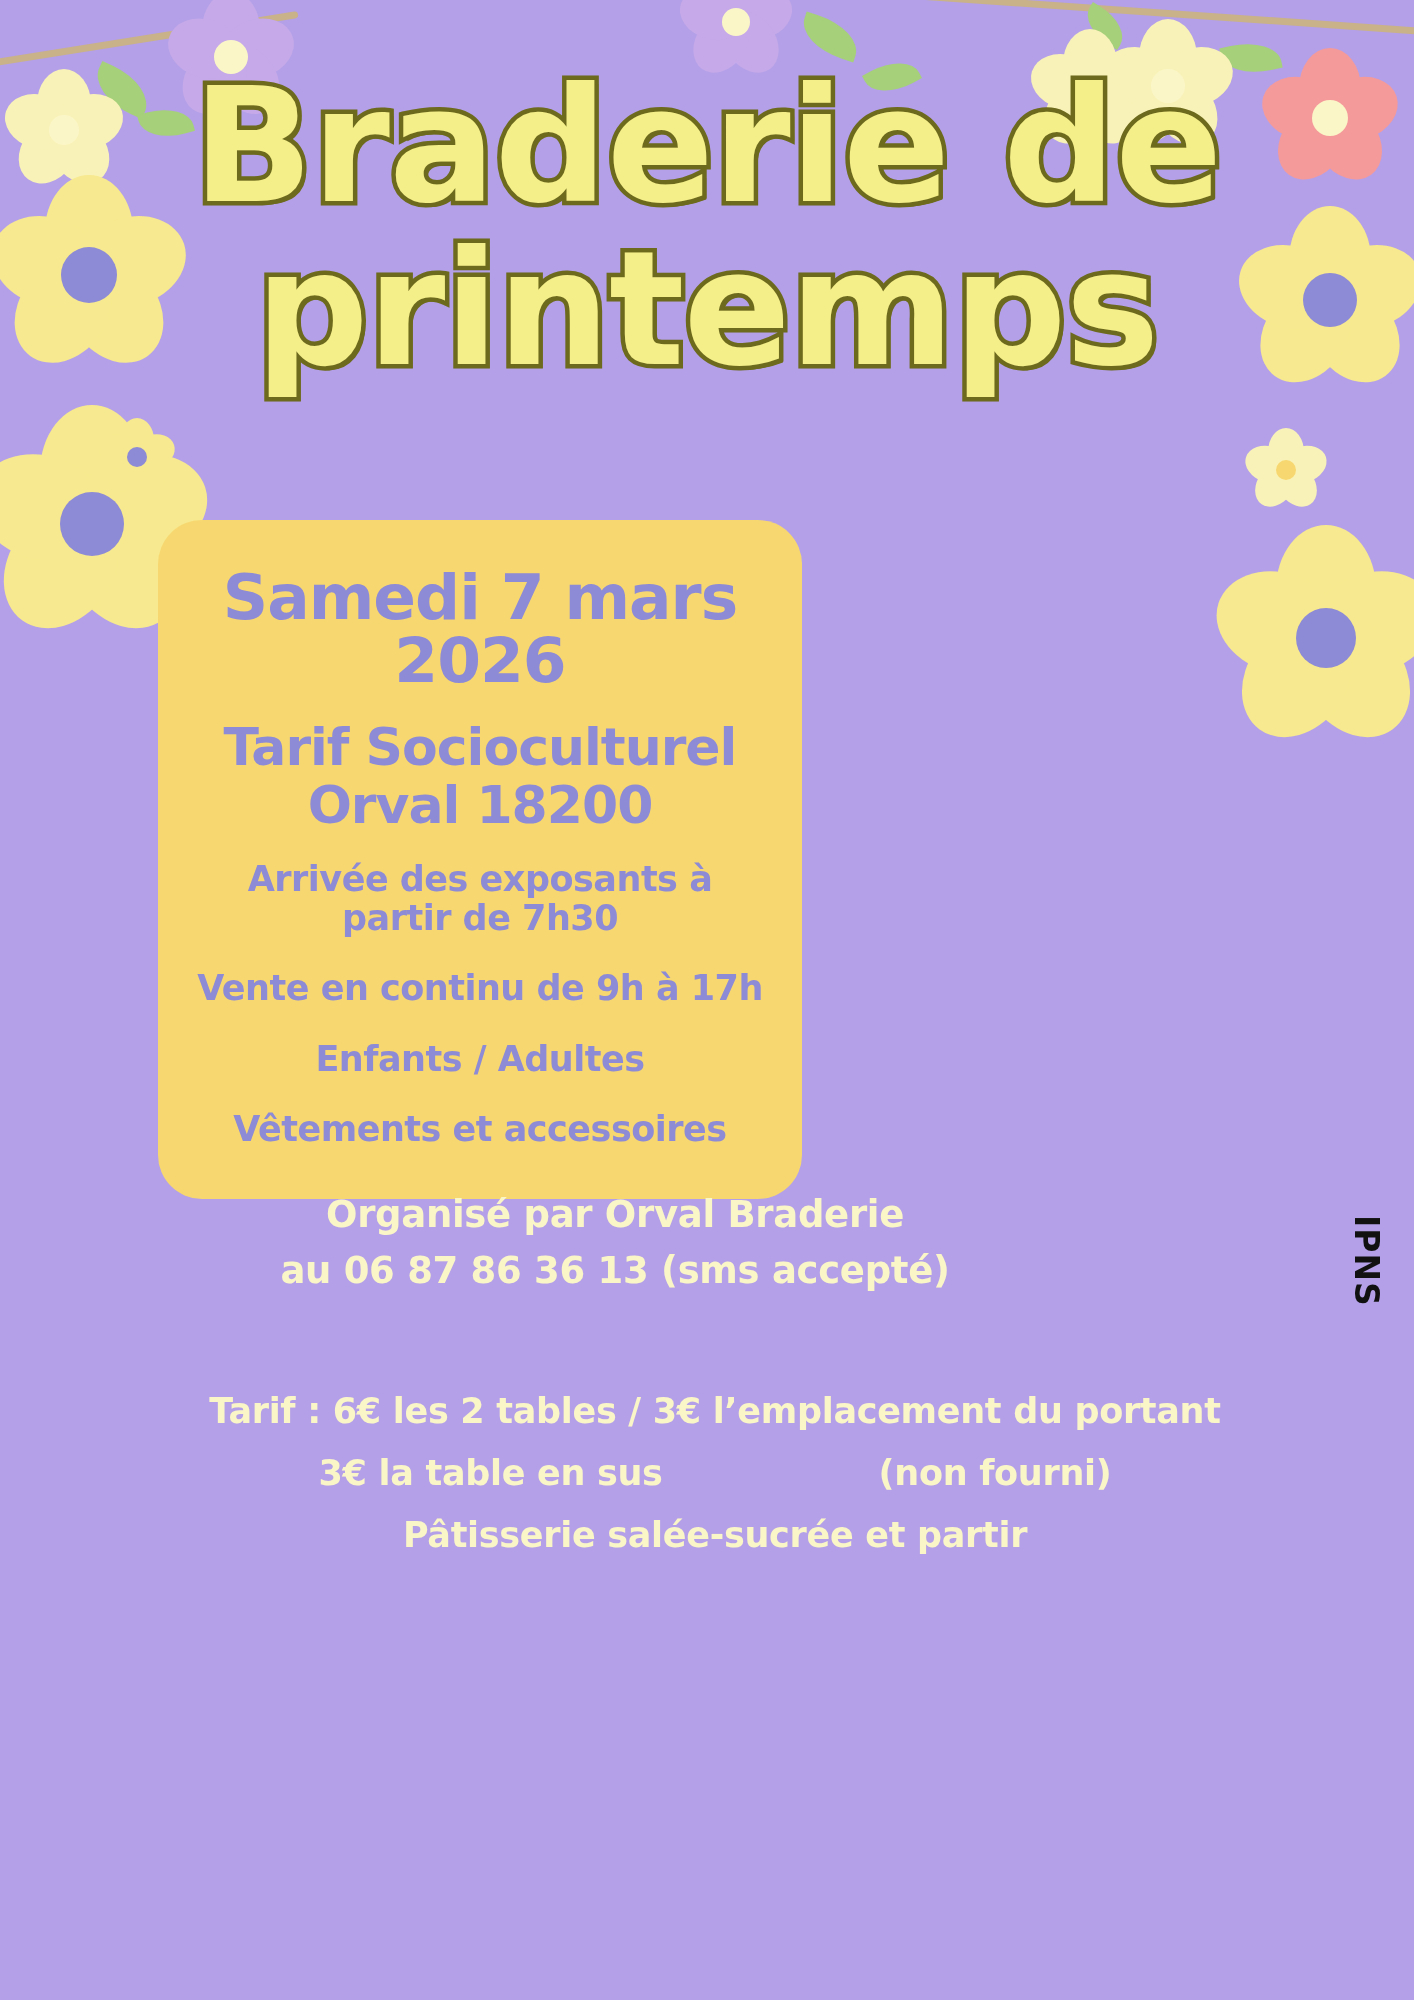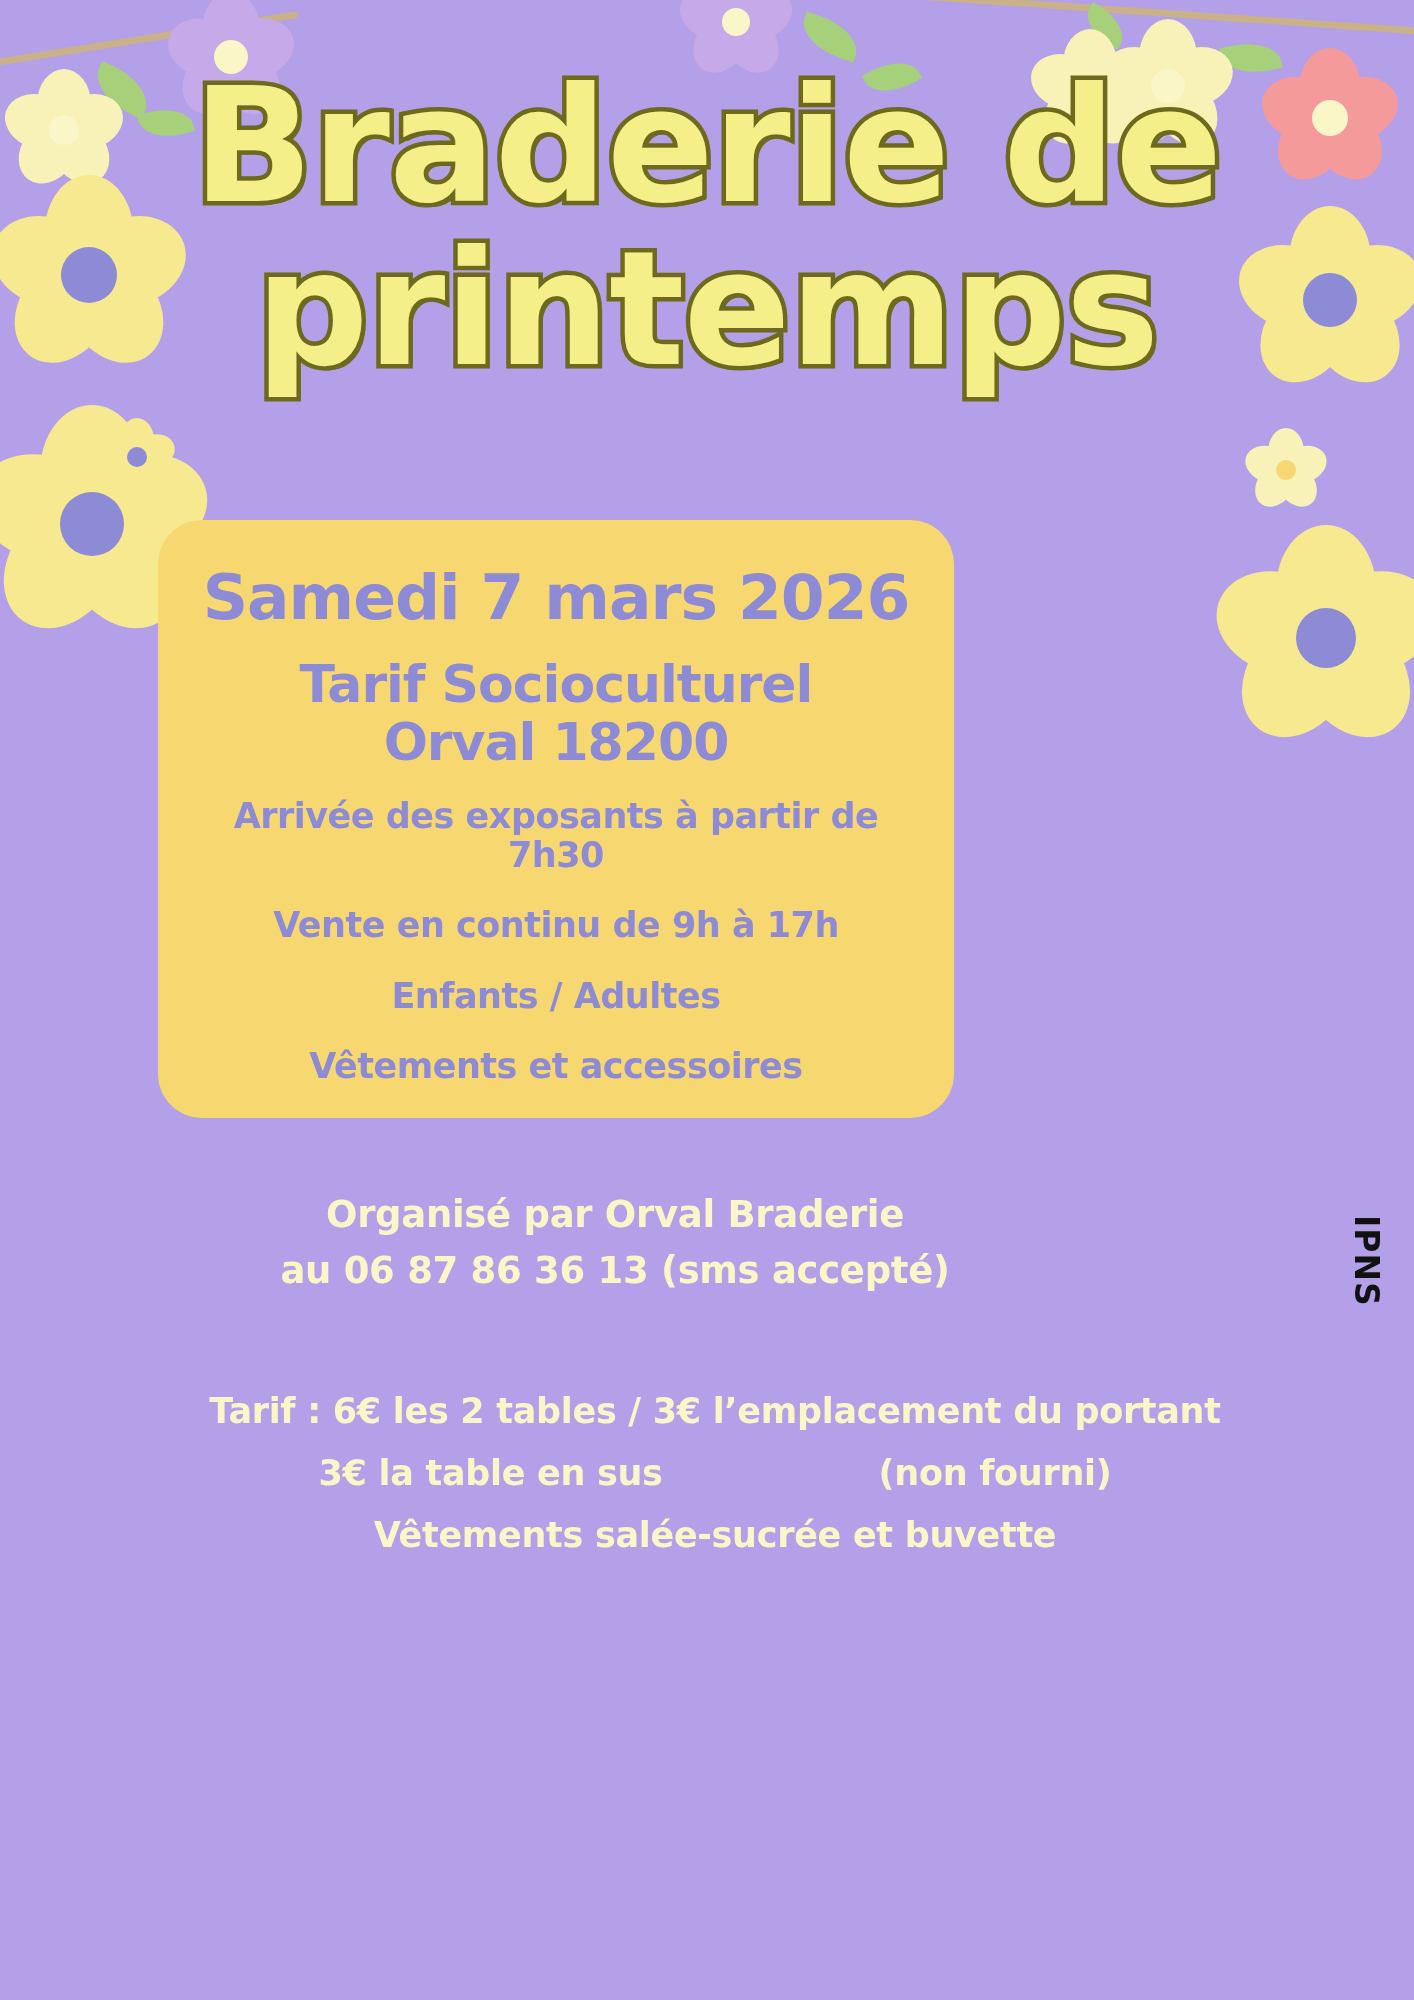--- a/index.html
+++ b/index.html
@@ -80,24 +80,24 @@
       -1px -1px 0 #6d6a1d;
     margin: 0;
   }
   .title-line.l2 { font-size: 158px; margin-top: 10px; }
 
   
   .card {
     position: absolute;
     left: 158px;
     top: 520px;
-    width: 796px;
+    width: 644px;
     border-radius: 44px;
     background: #f7d870;
-    padding: 40px 34px 28px 34px;
+    padding: 40px 34px 46px 34px;
     box-sizing: border-box;
     text-align: center;
     z-index: 4;
   }
   .card .date {
     font-family: "DejaVu Sans", sans-serif;
     font-weight: bold;
     font-size: 63px;
     color: #8d8ad6;
     letter-spacing: -1px;
@@ -350,18 +350,18 @@
     <p>Organisé par Orval Braderie</p>
     <p>au 06 87 86 36 13 (sms accepté)</p>
   </div>
 
   <div class="tarif">
     <p>Tarif : 6€ les 2 tables / 3€ l’emplacement du portant</p>
     <div class="split">
       <p>3€ la table en sus</p>
       <p>(non fourni)</p>
     </div>
-    <p>Vêtements salée-sucrée et buvette</p>
+    <p>Pâtisserie salée-sucrée et partir</p>
   </div>
 
   <div class="ipns">IPNS</div>
 
 </div>
 
 </body></html>

